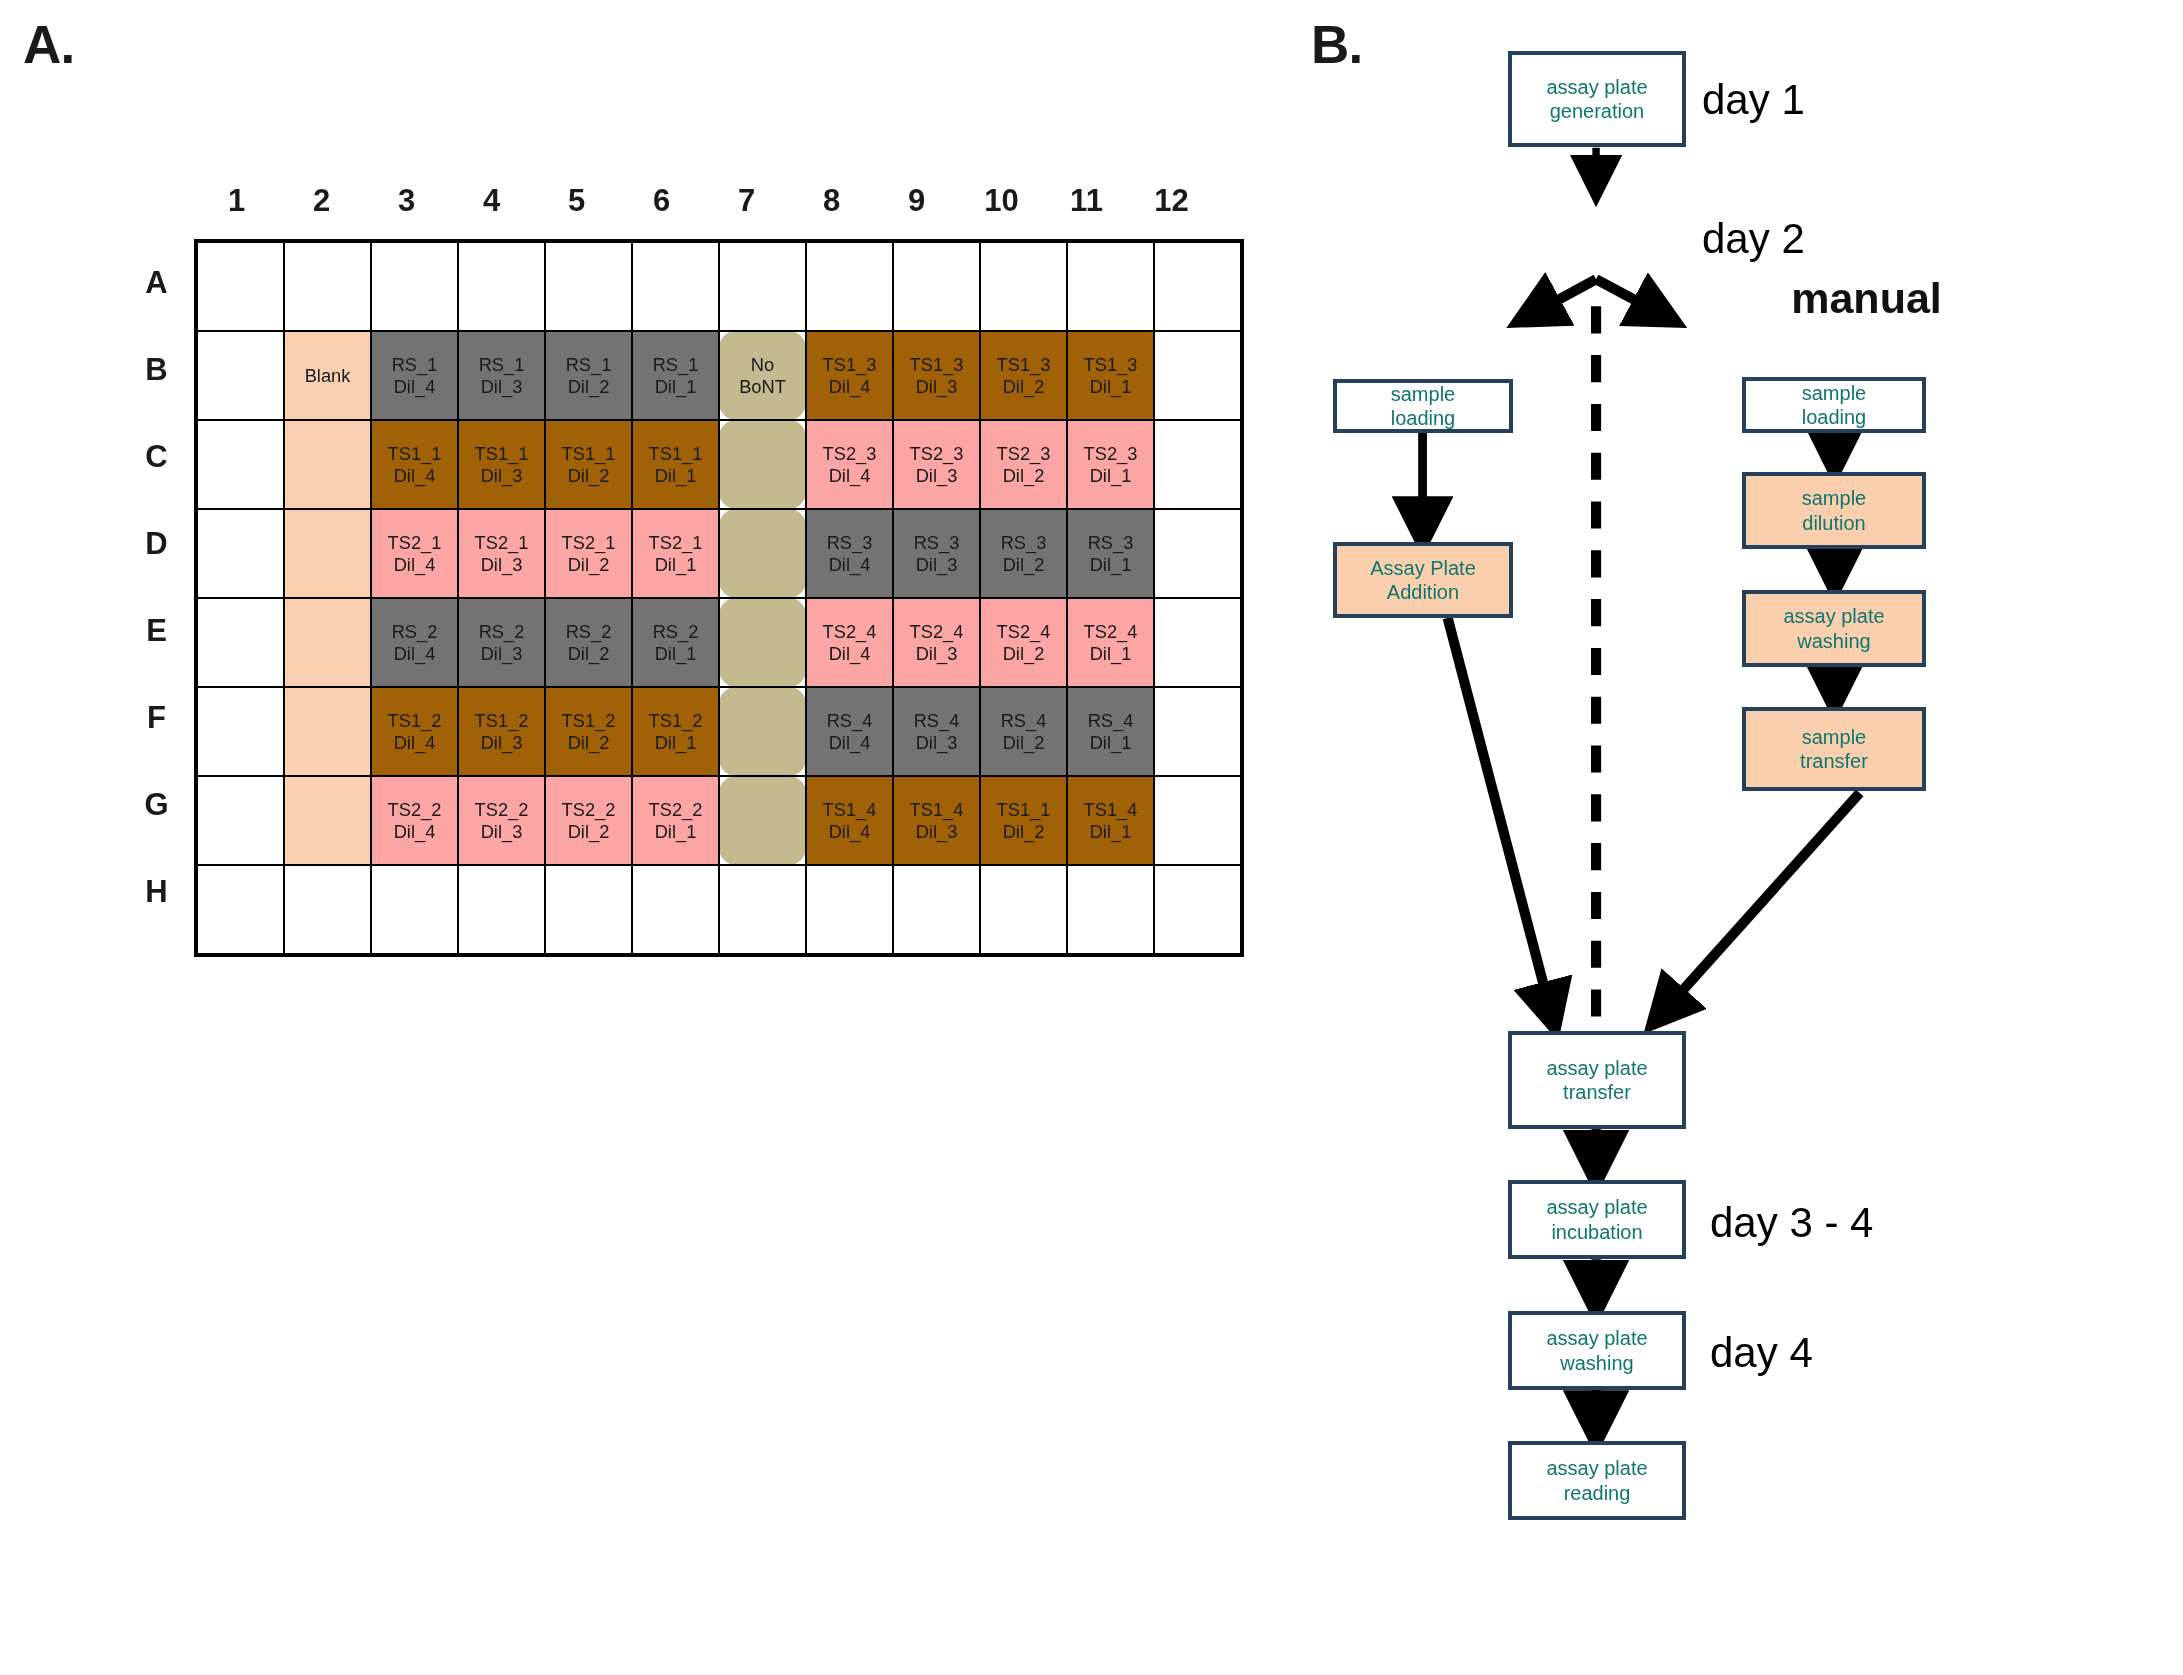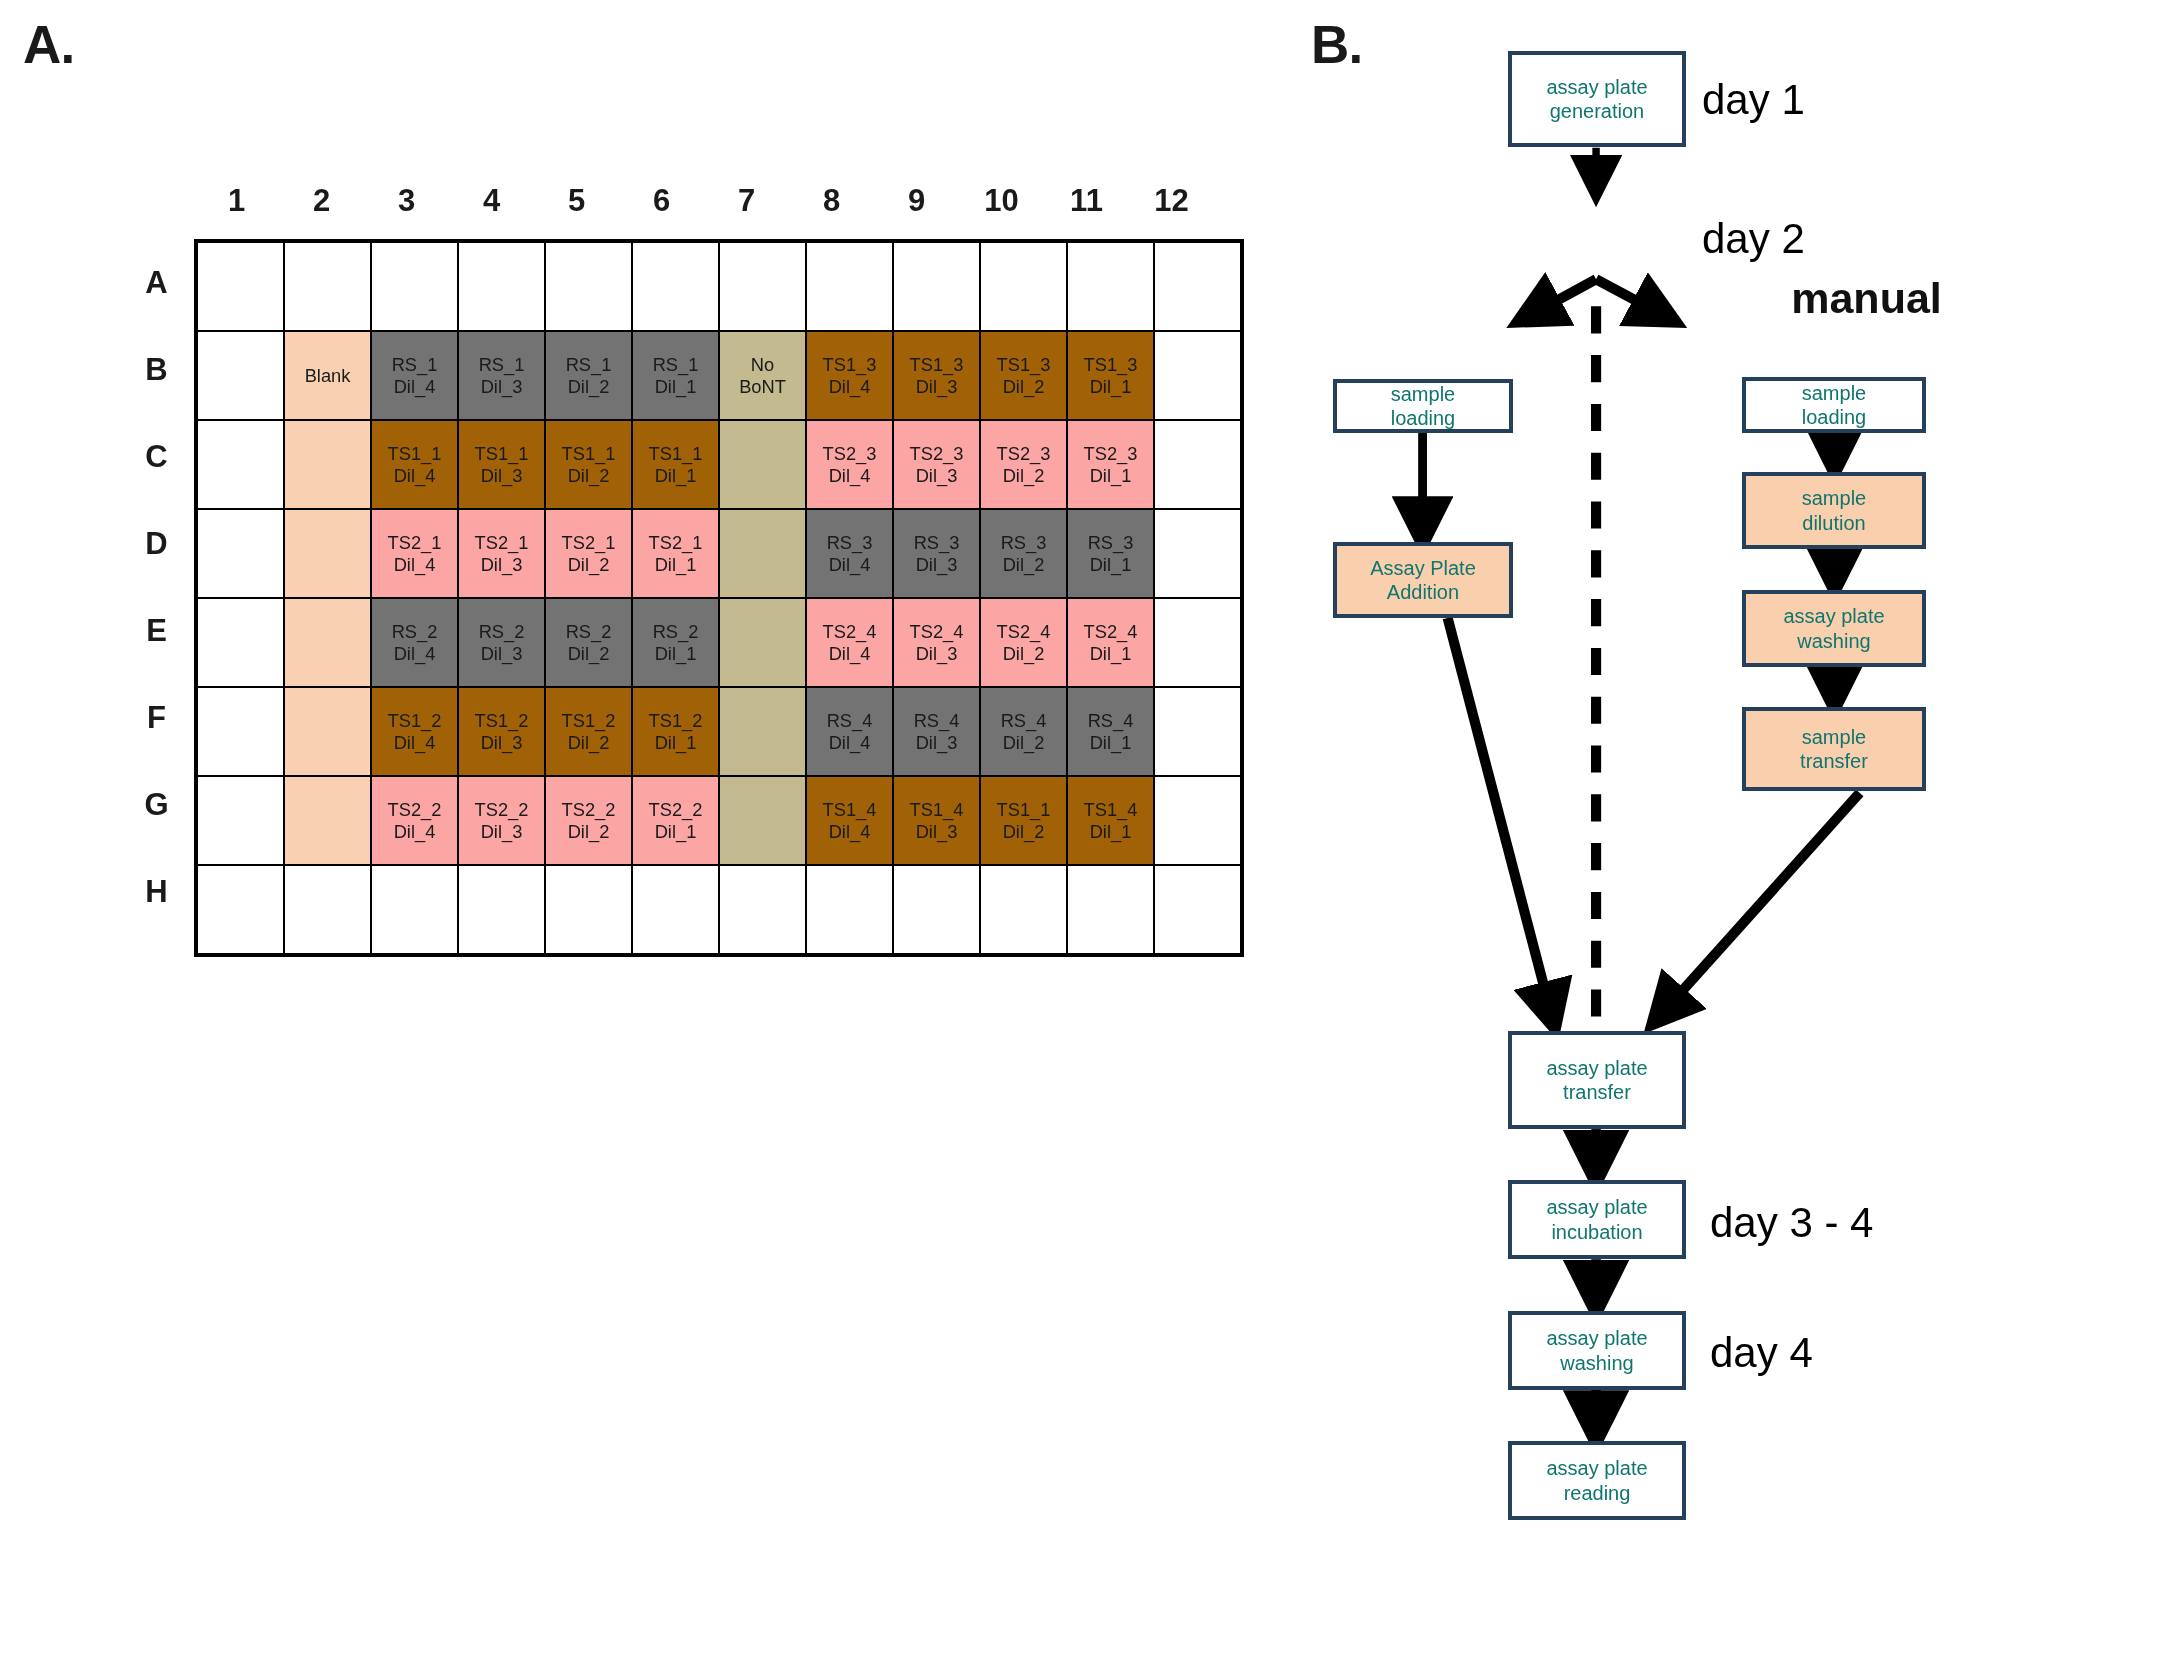--- a/index.html
+++ b/index.html
@@ -19,21 +19,21 @@
   table.plate{border-collapse:collapse;border:4.1px solid #000;}
   table.plate td{width:85px;height:87px;border:2px solid #000;
                  text-align:center;vertical-align:middle;padding:0;
                  font-size:18.3px;line-height:1.18;color:#1a1a1a;}
   table.plate td .l1,table.plate td .l2{display:block;white-space:nowrap;}
   td.c-white{background:#ffffff;}
   td.c-orange{background:#f9d1b2;}
   td.c-pink{background:#737373;}
   td.c-green{background:#a16207;}
   td.c-blue{background:#fca5a5;}
-  td.c-olive{background:#c3ba90;}
+  td.c-olive{background:#c3ba90;border-radius:17px;}
 
   
   #flow{position:absolute;left:1287px;top:0;width:896px;height:1676px;}
   .fbox{position:absolute;box-sizing:border-box;border:4.7px solid #25405a;background:#ffffff;
         display:flex;align-items:center;justify-content:center;text-align:center;
         font-size:20px;line-height:1.22;color:#0f766e;}
   .fbox.fill{background:#f9cfae;}
   .fbox span{display:block;}
   .daylabel{position:absolute;font-size:42px;color:#000000;white-space:nowrap;}
   .branchlabel{position:absolute;font-size:43px;font-weight:bold;text-align:center;line-height:1.15;color:#111;}

